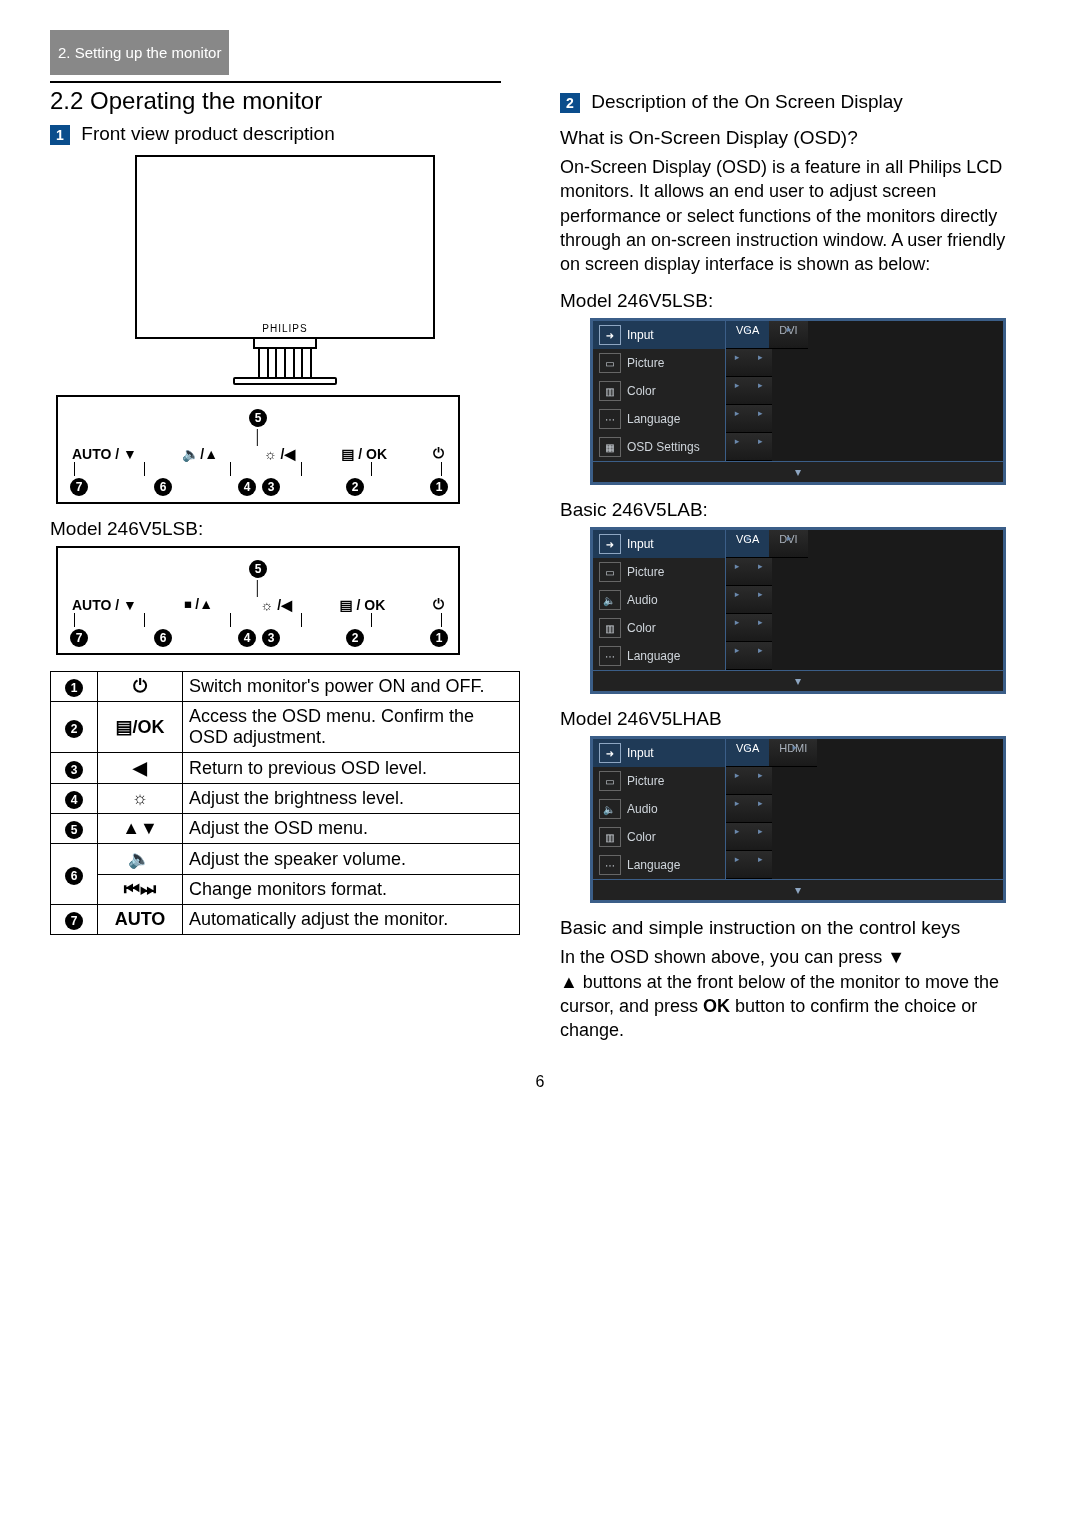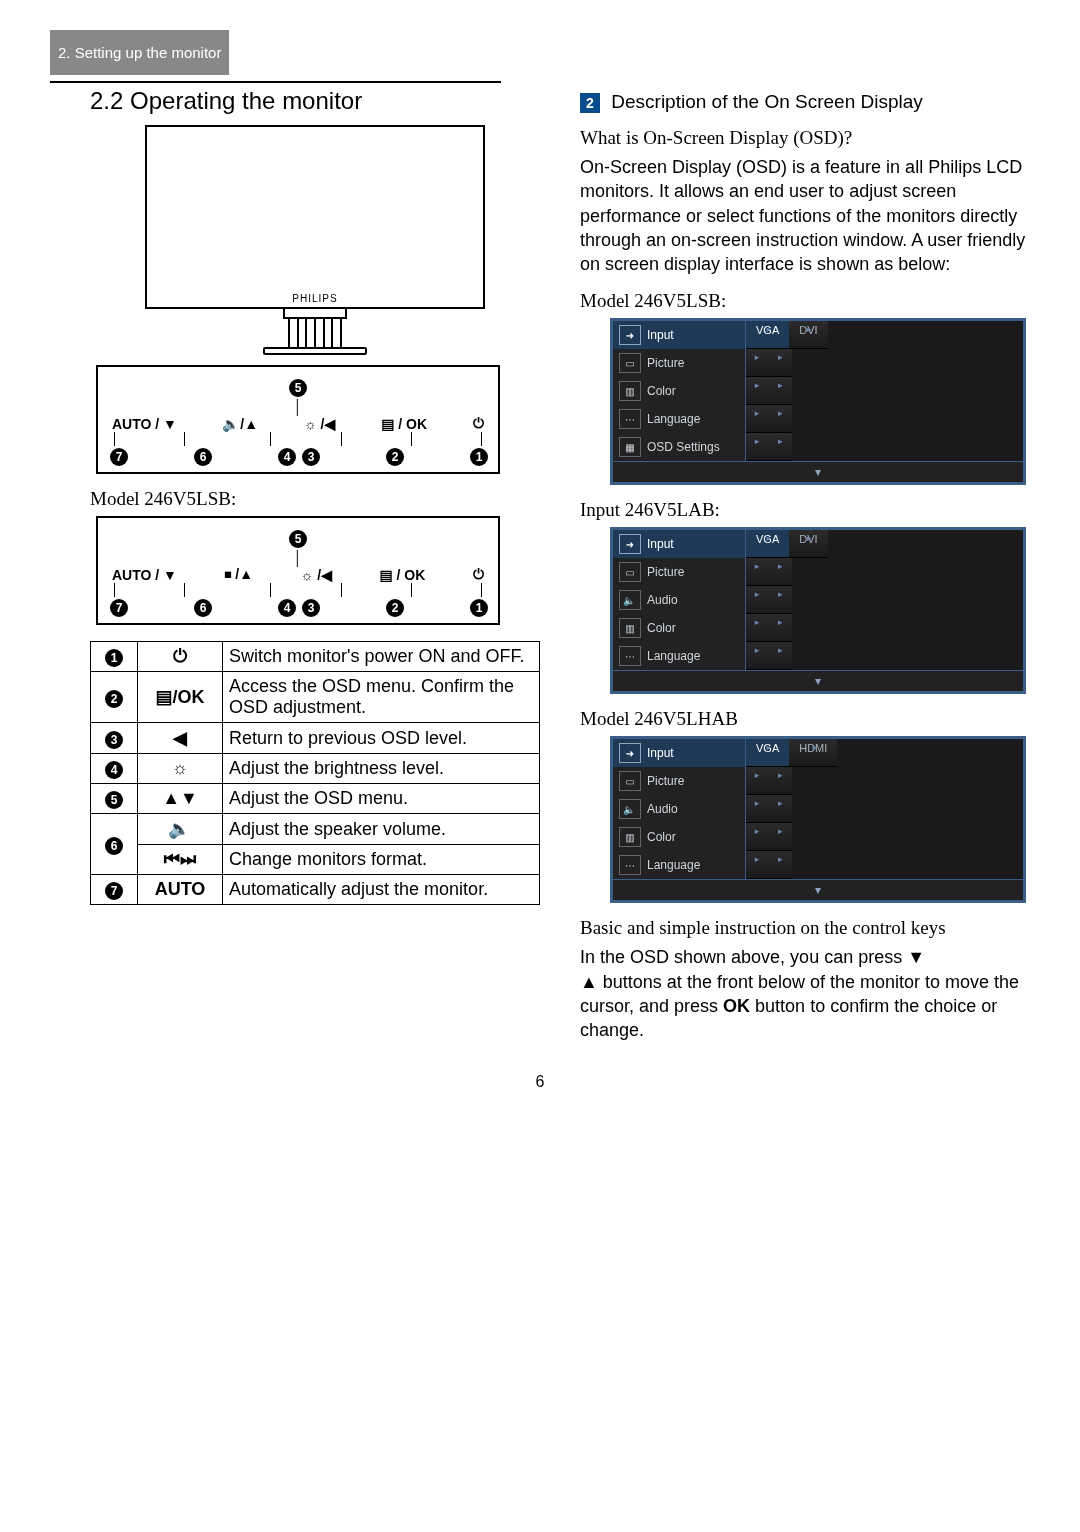--- a/index.html
+++ b/index.html
@@ -22,52 +22,50 @@
   }
   hr.topline {
     border: none;
     border-top: 2px solid #000;
     margin: 0;
     width: 46%;
   }
   .columns {
     display: flex;
     gap: 40px;
-    margin-left: 40px;
   }
   .col { flex: 1; }
   h2 {
     font-size: 24px;
     font-weight: normal;
     margin: 4px 0 8px 0;
   }
   h3 {
     font-size: 19px;
     font-weight: normal;
     margin: 14px 0 6px 0;
-    font-family: Liberation Serif, serif;
   }
   .numbox {
     display: inline-flex;
     width: 20px; height: 20px;
     background: #0a4d8c;
     color: #fff;
     font-size: 14px;
     justify-content: center;
     align-items: center;
     margin-right: 6px;
     font-weight: bold;
   }
   .sub {
     font-size: 19px;
     margin: 8px 0;
   }
   
   .monitor-figure {
-    width: 340px;
+    width: 300px;
     margin: 10px auto;
   }
   .screen-rect {
     border: 2px solid #000;
     height: 180px;
     position: relative;
   }
   .screen-brand {
     position: absolute;
     bottom: 3px; left: 50%;
@@ -184,20 +182,24 @@
 
 
 <div class="breadcrumb">2. Setting up the monitor</div>
 <hr class="topline">
 
 <div class="columns">
 
   <div class="col">
     <h2>2.2  Operating the monitor</h2>
 
+    <div class="sub">
+      <span class="numbox">1</span>
+      <span>Front view product description</span>
+    </div>
 
     <div class="monitor-figure">
       <div class="screen-rect">
         <span class="screen-brand">PHILIPS</span>
       </div>
       <div class="stand-top"></div>
       <div class="stand-pole">
           <span></span>
           <span></span>
           <span></span>
@@ -372,21 +374,21 @@
             <span>OSD Settings</span>
           </div>
           <div class="osd-right">
             <div class="osd-opt">&nbsp;</div>
             <div class="osd-opt">&nbsp;</div>
           </div>
         </div>
       <div class="osd-footer">▾</div>
     </div>
 
-    <h3>Input 246V5LAB:</h3>
+    <h3>Basic 246V5LAB:</h3>
     <div class="osd">
       <div class="osd-row first">
         <div class="osd-left">
             <span class="osd-icon">➜</span>
             <span>Input</span>
           </div>
         <div class="osd-right">
           <div class="osd-opt selected">VGA</div>
           <div class="osd-opt">DVI</div>
         </div>

